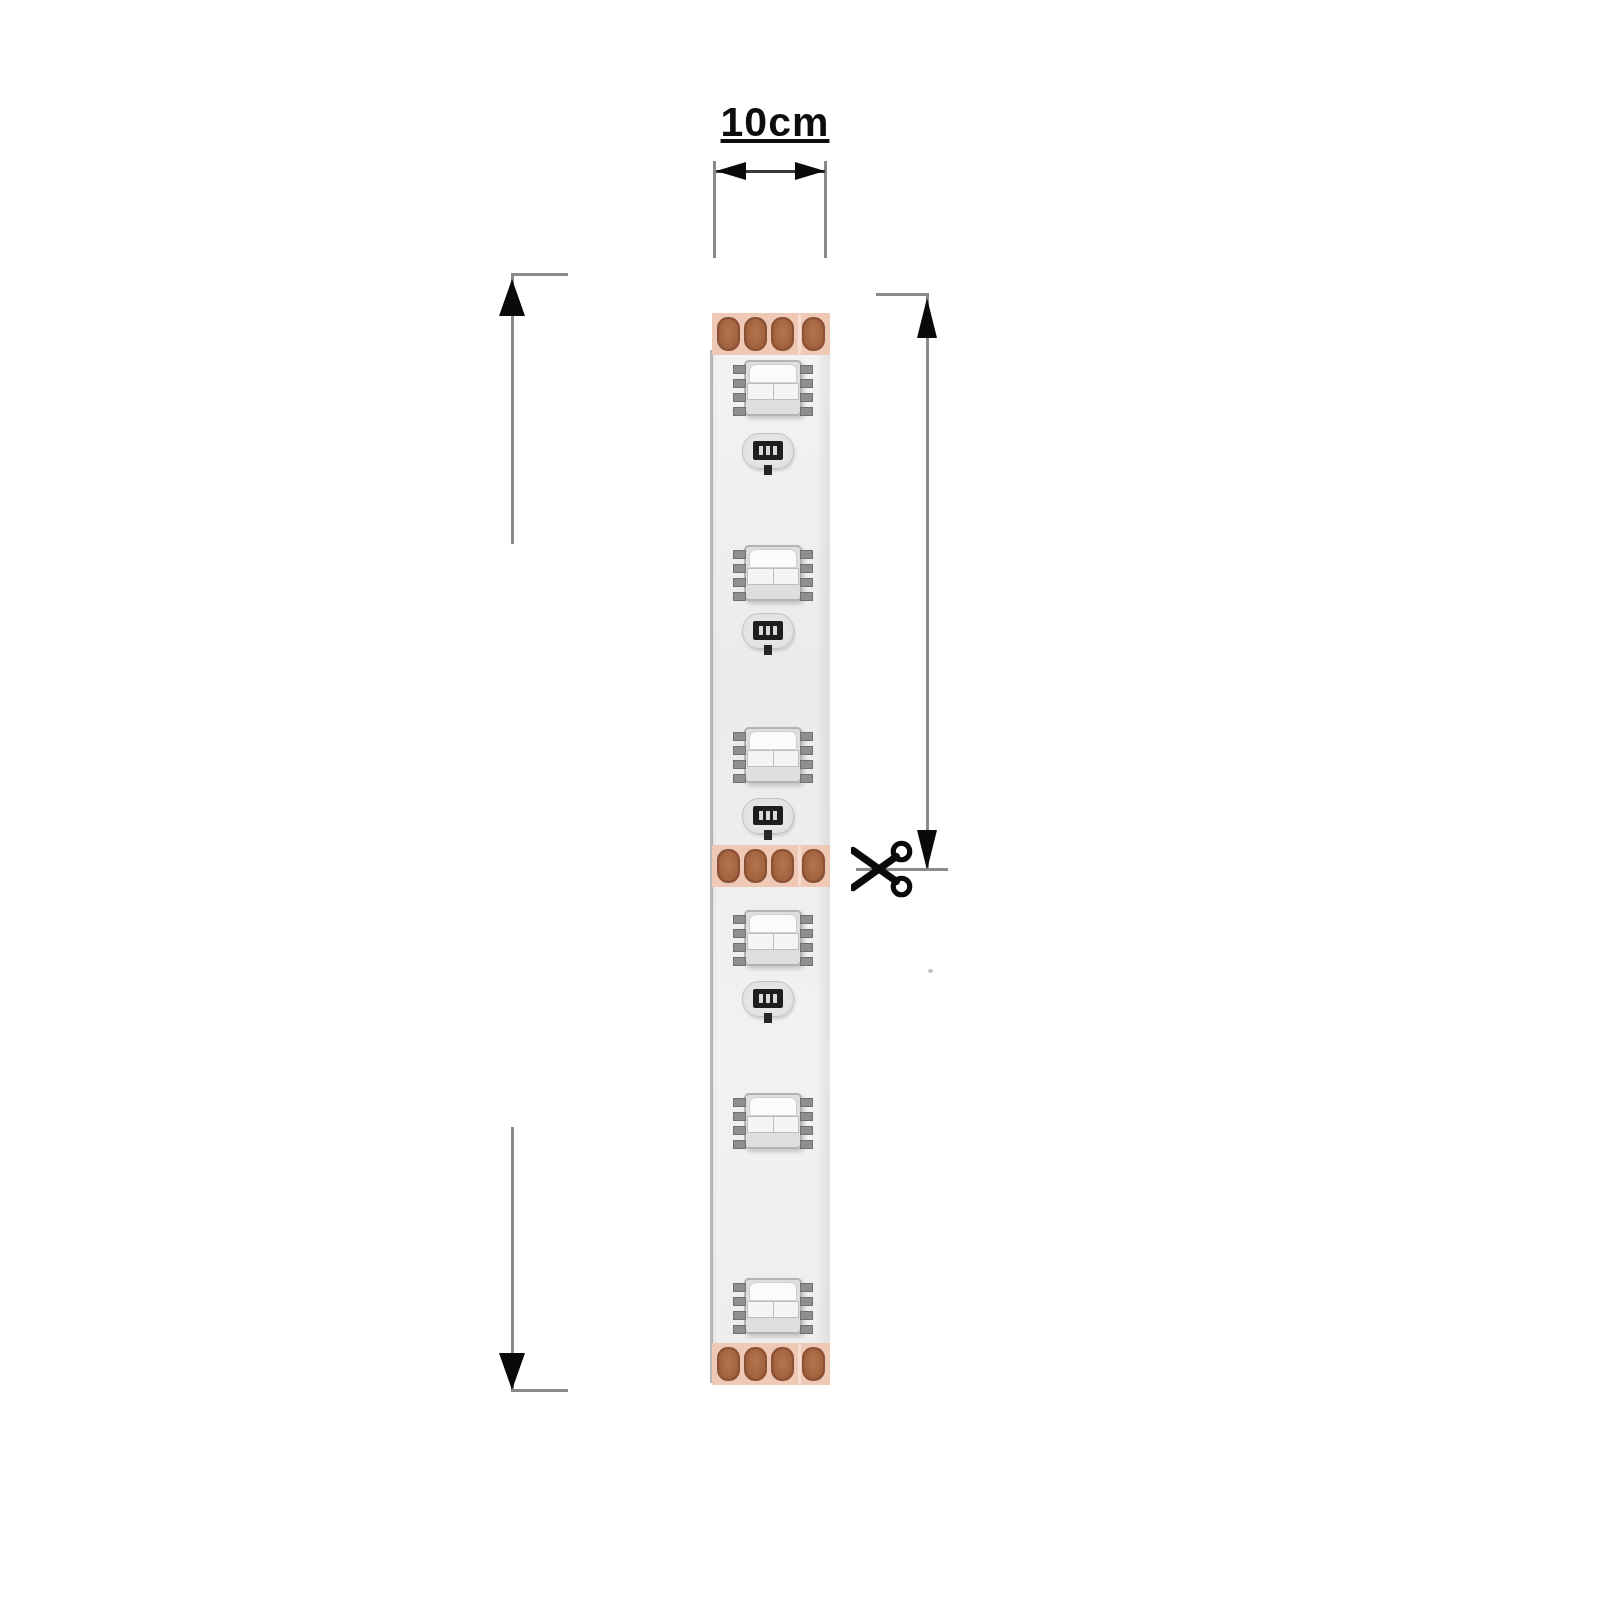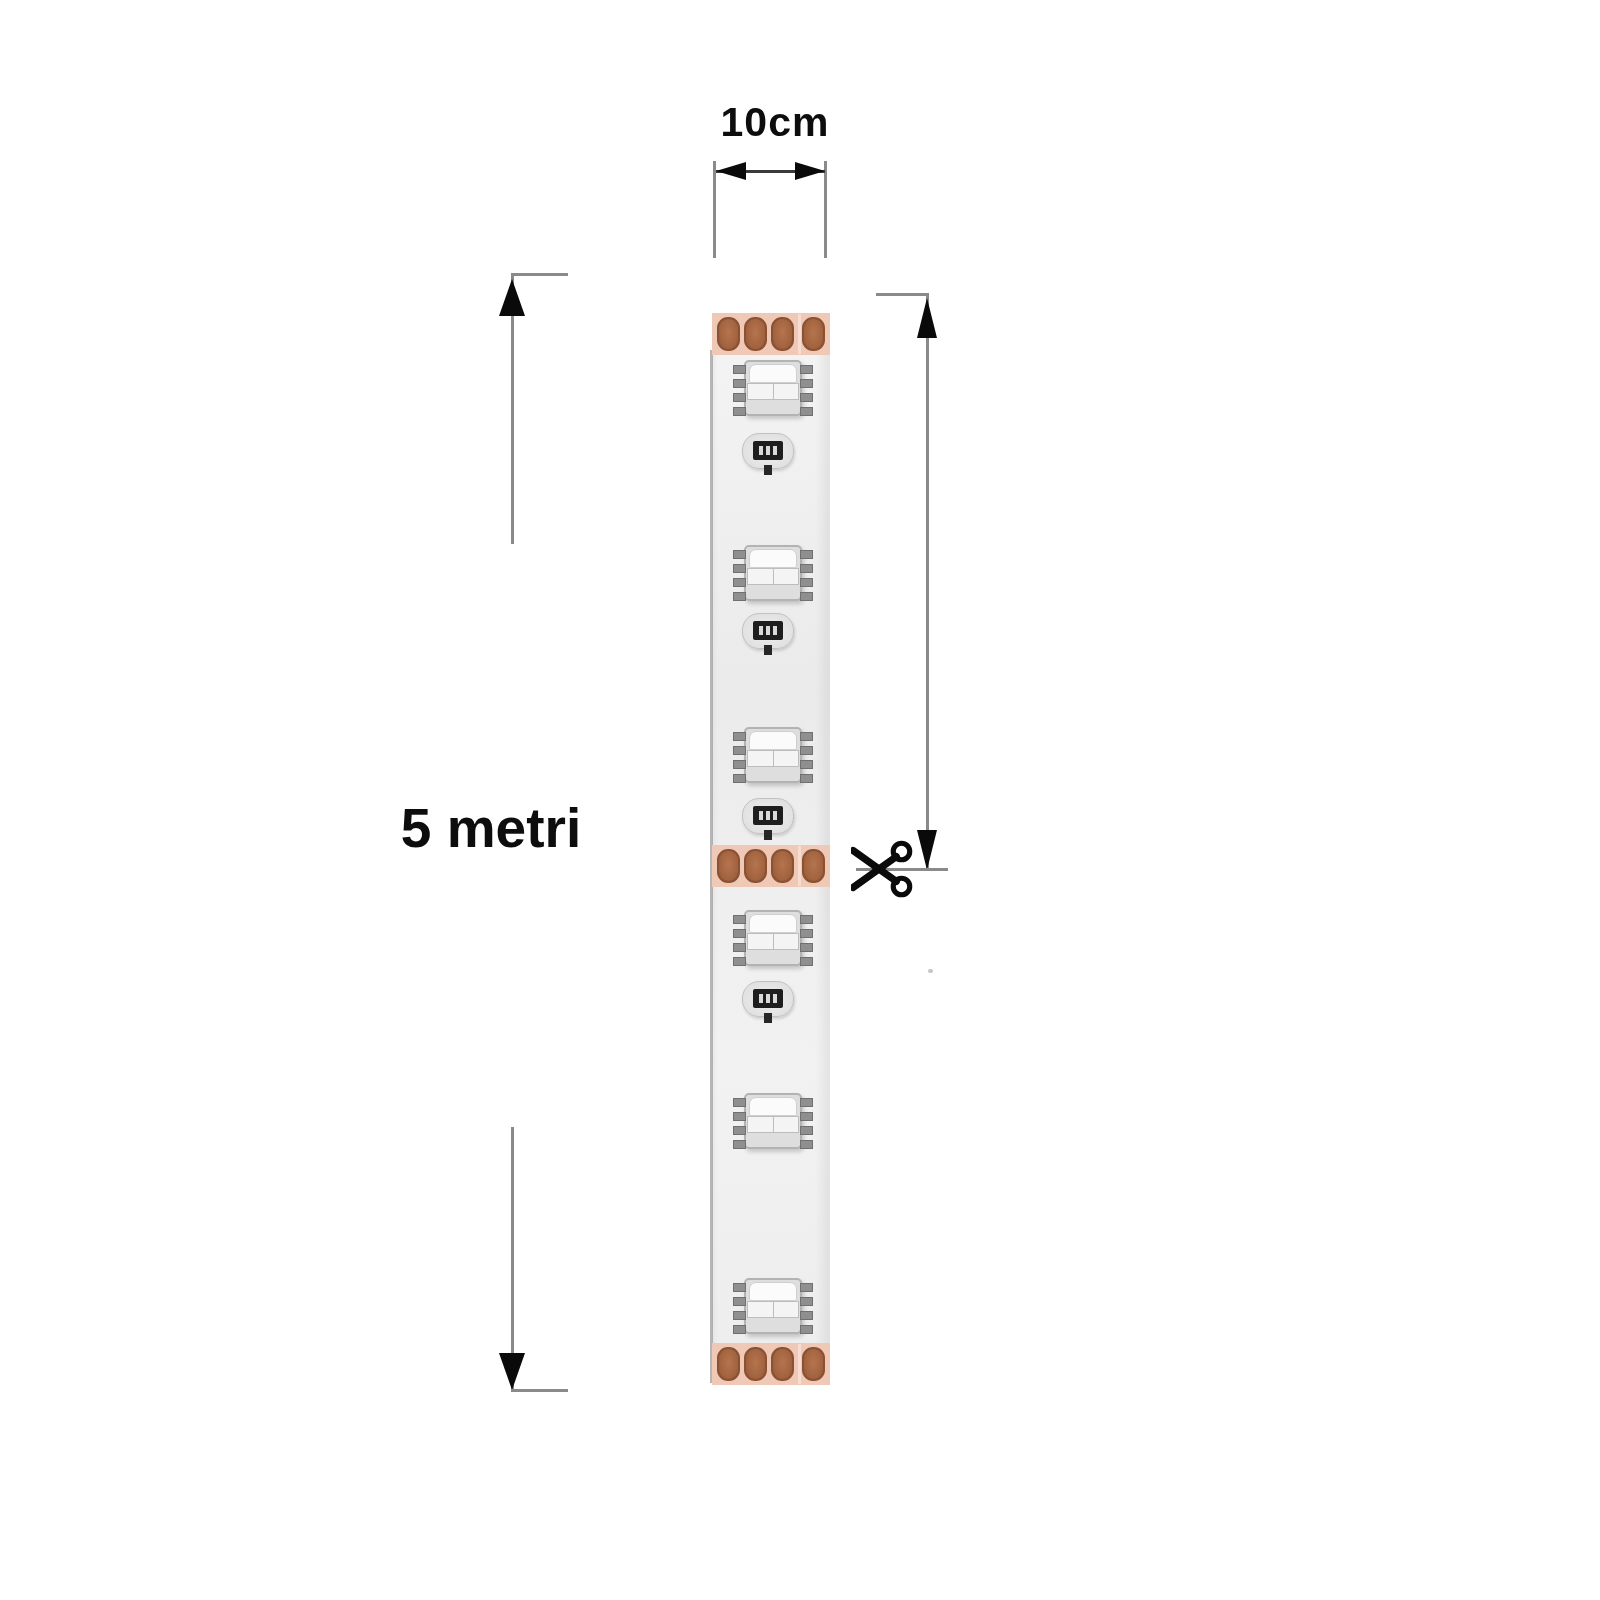--- a/index.html
+++ b/index.html
@@ -5,21 +5,21 @@
   html,body{margin:0;padding:0;background:#ffffff;}
   .canvas{
     position:relative;width:1600px;height:1600px;overflow:hidden;
     background:var(--background,#ffffff);
     font-family:"Liberation Sans",sans-serif;
     color:var(--text_ink,#0d0d0d);
   }
   
   .dim-line{position:absolute;background:var(--dimension_line,#8a8a8a);}
   .arrow{position:absolute;width:0;height:0;}
-  .dim-label{position:absolute;font-weight:700;text-align:center;line-height:1;color:var(--text_ink,#0d0d0d);}
+  .dim-label{position:absolute;font-weight:700;text-align:center;line-height:1;color:var(--text_ink,#0d0d0d);text-decoration:underline;}
 
   .label-10cm{left:695px;top:102px;width:160px;font-size:41px;letter-spacing:1px;}
   .label-5metri{left:360px;top:801px;width:262px;font-size:55px;}
 
   
   .ext-left  {left:713px;top:161px;width:3px;height:97px;}
   .ext-right {left:824px;top:161px;width:3px;height:97px;}
   .shaft-10  {left:716px;top:170px;width:109px;height:3px;background:#3a3a3a;}
   .arrow-left-10 {left:716px;top:162px;border-top:9px solid transparent;border-bottom:9px solid transparent;border-right:30px solid var(--arrow_ink,#0a0a0a);}
   .arrow-right-10{left:795px;top:162px;border-top:9px solid transparent;border-bottom:9px solid transparent;border-left:30px solid var(--arrow_ink,#0a0a0a);}
@@ -81,21 +81,20 @@
   <div class="dim-label label-10cm">10cm</div>
   <div class="dim-line ext-left"></div>
   <div class="dim-line ext-right"></div>
   <div class="dim-line shaft-10"></div>
   <div class="arrow arrow-left-10"></div>
   <div class="arrow arrow-right-10"></div>
 
   <div class="dim-line tick-top-left"></div>
   <div class="dim-line vline-upper-left"></div>
   <div class="arrow arrow-up-left"></div>
-  <div class="dim-label label-5metri">5 metri</div>
   <div class="dim-line vline-lower-left"></div>
   <div class="arrow arrow-down-left"></div>
   <div class="dim-line tick-bottom-left"></div>
 
   <div class="dim-line tick-top-right"></div>
   <div class="dim-line vline-right"></div>
   <div class="arrow arrow-up-right"></div>
   <div class="arrow arrow-down-right"></div>
   <div class="dim-line tick-bottom-right"></div>
   <svg class="scissors" viewBox="0 0 66 66" aria-hidden="true">

